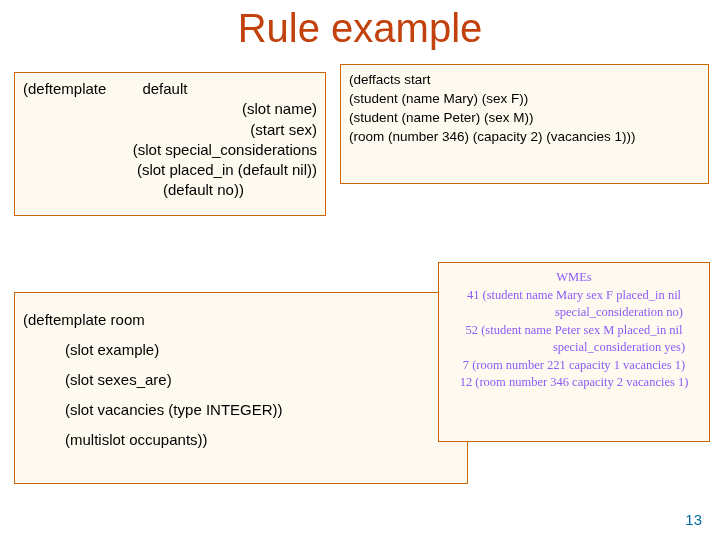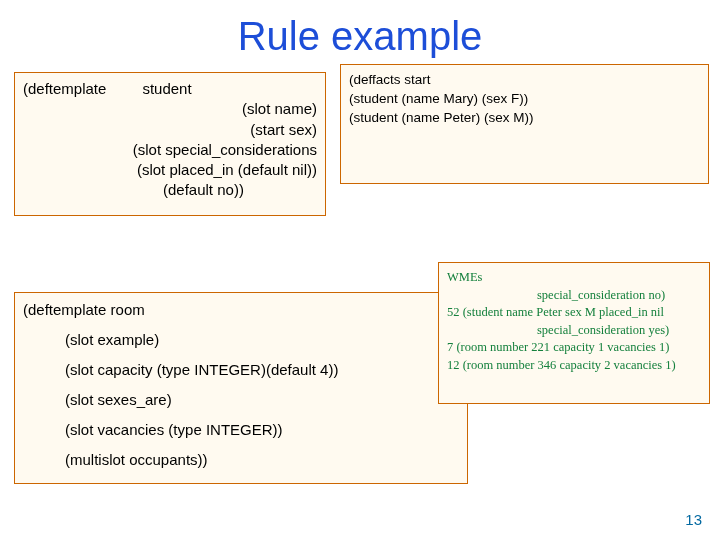--- a/index.html
+++ b/index.html
@@ -1,67 +1,68 @@
 <!DOCTYPE html>
 <html><head>
 <meta charset="utf-8">
 <style>
   * { box-sizing: border-box; margin: 0; padding: 0; }
   html, body { width: 720px; height: 540px; background: #fff; font-family: Arial, Helvetica, sans-serif; }
   .slide { position: relative; width: 720px; height: 540px; }
-  .title { position: absolute; top: 6px; left: 0; right: 0; text-align: center; font-size: 40px; color: #1d4ed8; font-weight: 400; margin-top: 8px; }
+  .title { position: absolute; top: 6px; left: 0; right: 0; text-align: center; font-size: 40px; color: #c2410c; font-weight: 400; }
   .box { position: absolute; border: 1.5px solid #cc6600; background: #fffaf0; padding: 6px 8px; }
   .box-student { left: 14px; top: 72px; width: 312px; height: 144px; font-size: 15px; color: #000; line-height: 1.35; font-family: Arial, sans-serif; }
-  .box-room { left: 14px; top: 292px; width: 454px; height: 192px; font-size: 15px; color: #000; line-height: 2.0; font-family: Arial, sans-serif; padding-top: 2px; }
+  .box-room { left: 14px; top: 292px; width: 454px; height: 192px; font-size: 15px; color: #000; line-height: 2.0; font-family: Arial, sans-serif; padding-top: 12px; }
   .box-facts { left: 340px; top: 64px; width: 369px; height: 120px; font-size: 13.5px; color: #000; line-height: 1.4; font-family: Arial, sans-serif; }
-  .box-wmes { left: 438px; top: 262px; width: 272px; height: 142px; font-size: 12.5px; color: #15803d; line-height: 1.4; font-family: "Times New Roman", serif; }
+  .box-wmes { left: 438px; top: 262px; width: 272px; height: 180px; font-size: 12.5px; color: #8b5cf6; line-height: 1.4; font-family: "Times New Roman", serif; text-align: center; }
   .ind1 { padding-left: 22px; display: block; text-align: right; }
   .ind3 { padding-left: 140px; display: block; }
   .ind4 { padding-left: 90px; display: block; }
   .ind5 { padding-left: 42px; display: block; }
   .pagenum { position: absolute; right: 18px; bottom: 12px; font-size: 15px; color: #0369a1; }
   .gap { display: inline-block; width: 36px; }
 </style>
 </head>
 <body>
 
 <div class="slide">
 
   <div class="title">Rule example</div>
 
   <div class="box box-student">
     <div>
-      <span>(deftemplate</span><span class="gap"></span><span>student</span>
+      <span>(deftemplate</span><span class="gap"></span><span>default</span>
     </div>
     <span class="ind1">(slot name)</span>
     <span class="ind1">(start sex)</span>
     <span class="ind1">(slot special_considerations</span>
     <span class="ind1">(slot placed_in (default nil))</span>
     <span class="ind3">(default no))</span>
   </div>
 
   <div class="box box-facts">
     <span style="display:block">(deffacts start</span>
     <span style="display:block">(student (name Mary) (sex F))</span>
     <span style="display:block">(student (name Peter) (sex M))</span>
+    <span style="display:block">(room (number 346) (capacity 2) (vacancies 1)))</span>
   </div>
 
   <div class="box box-room">
     <div>
       <span>(deftemplate</span> <span>room</span>
     </div>
     <span class="ind5">(slot example)</span>
-    <span class="ind5">(slot capacity (type INTEGER)(default 4))</span>
     <span class="ind5">(slot sexes_are)</span>
     <span class="ind5">(slot vacancies (type INTEGER))</span>
     <span class="ind5">(multislot occupants))</span>
   </div>
 
   <div class="box box-wmes">
     <span style="display:block">WMEs</span>
+    <span style="display:block">41 (student name Mary sex F placed_in nil</span>
     <span class="ind4">special_consideration no)</span>
     <span style="display:block">52 (student name Peter sex M placed_in nil</span>
     <span class="ind4">special_consideration yes)</span>
     <span style="display:block">7 (room number 221 capacity 1 vacancies 1)</span>
     <span style="display:block">12 (room number 346 capacity 2 vacancies 1)</span>
   </div>
 
   <div class="pagenum">13</div>
 
 </div>

